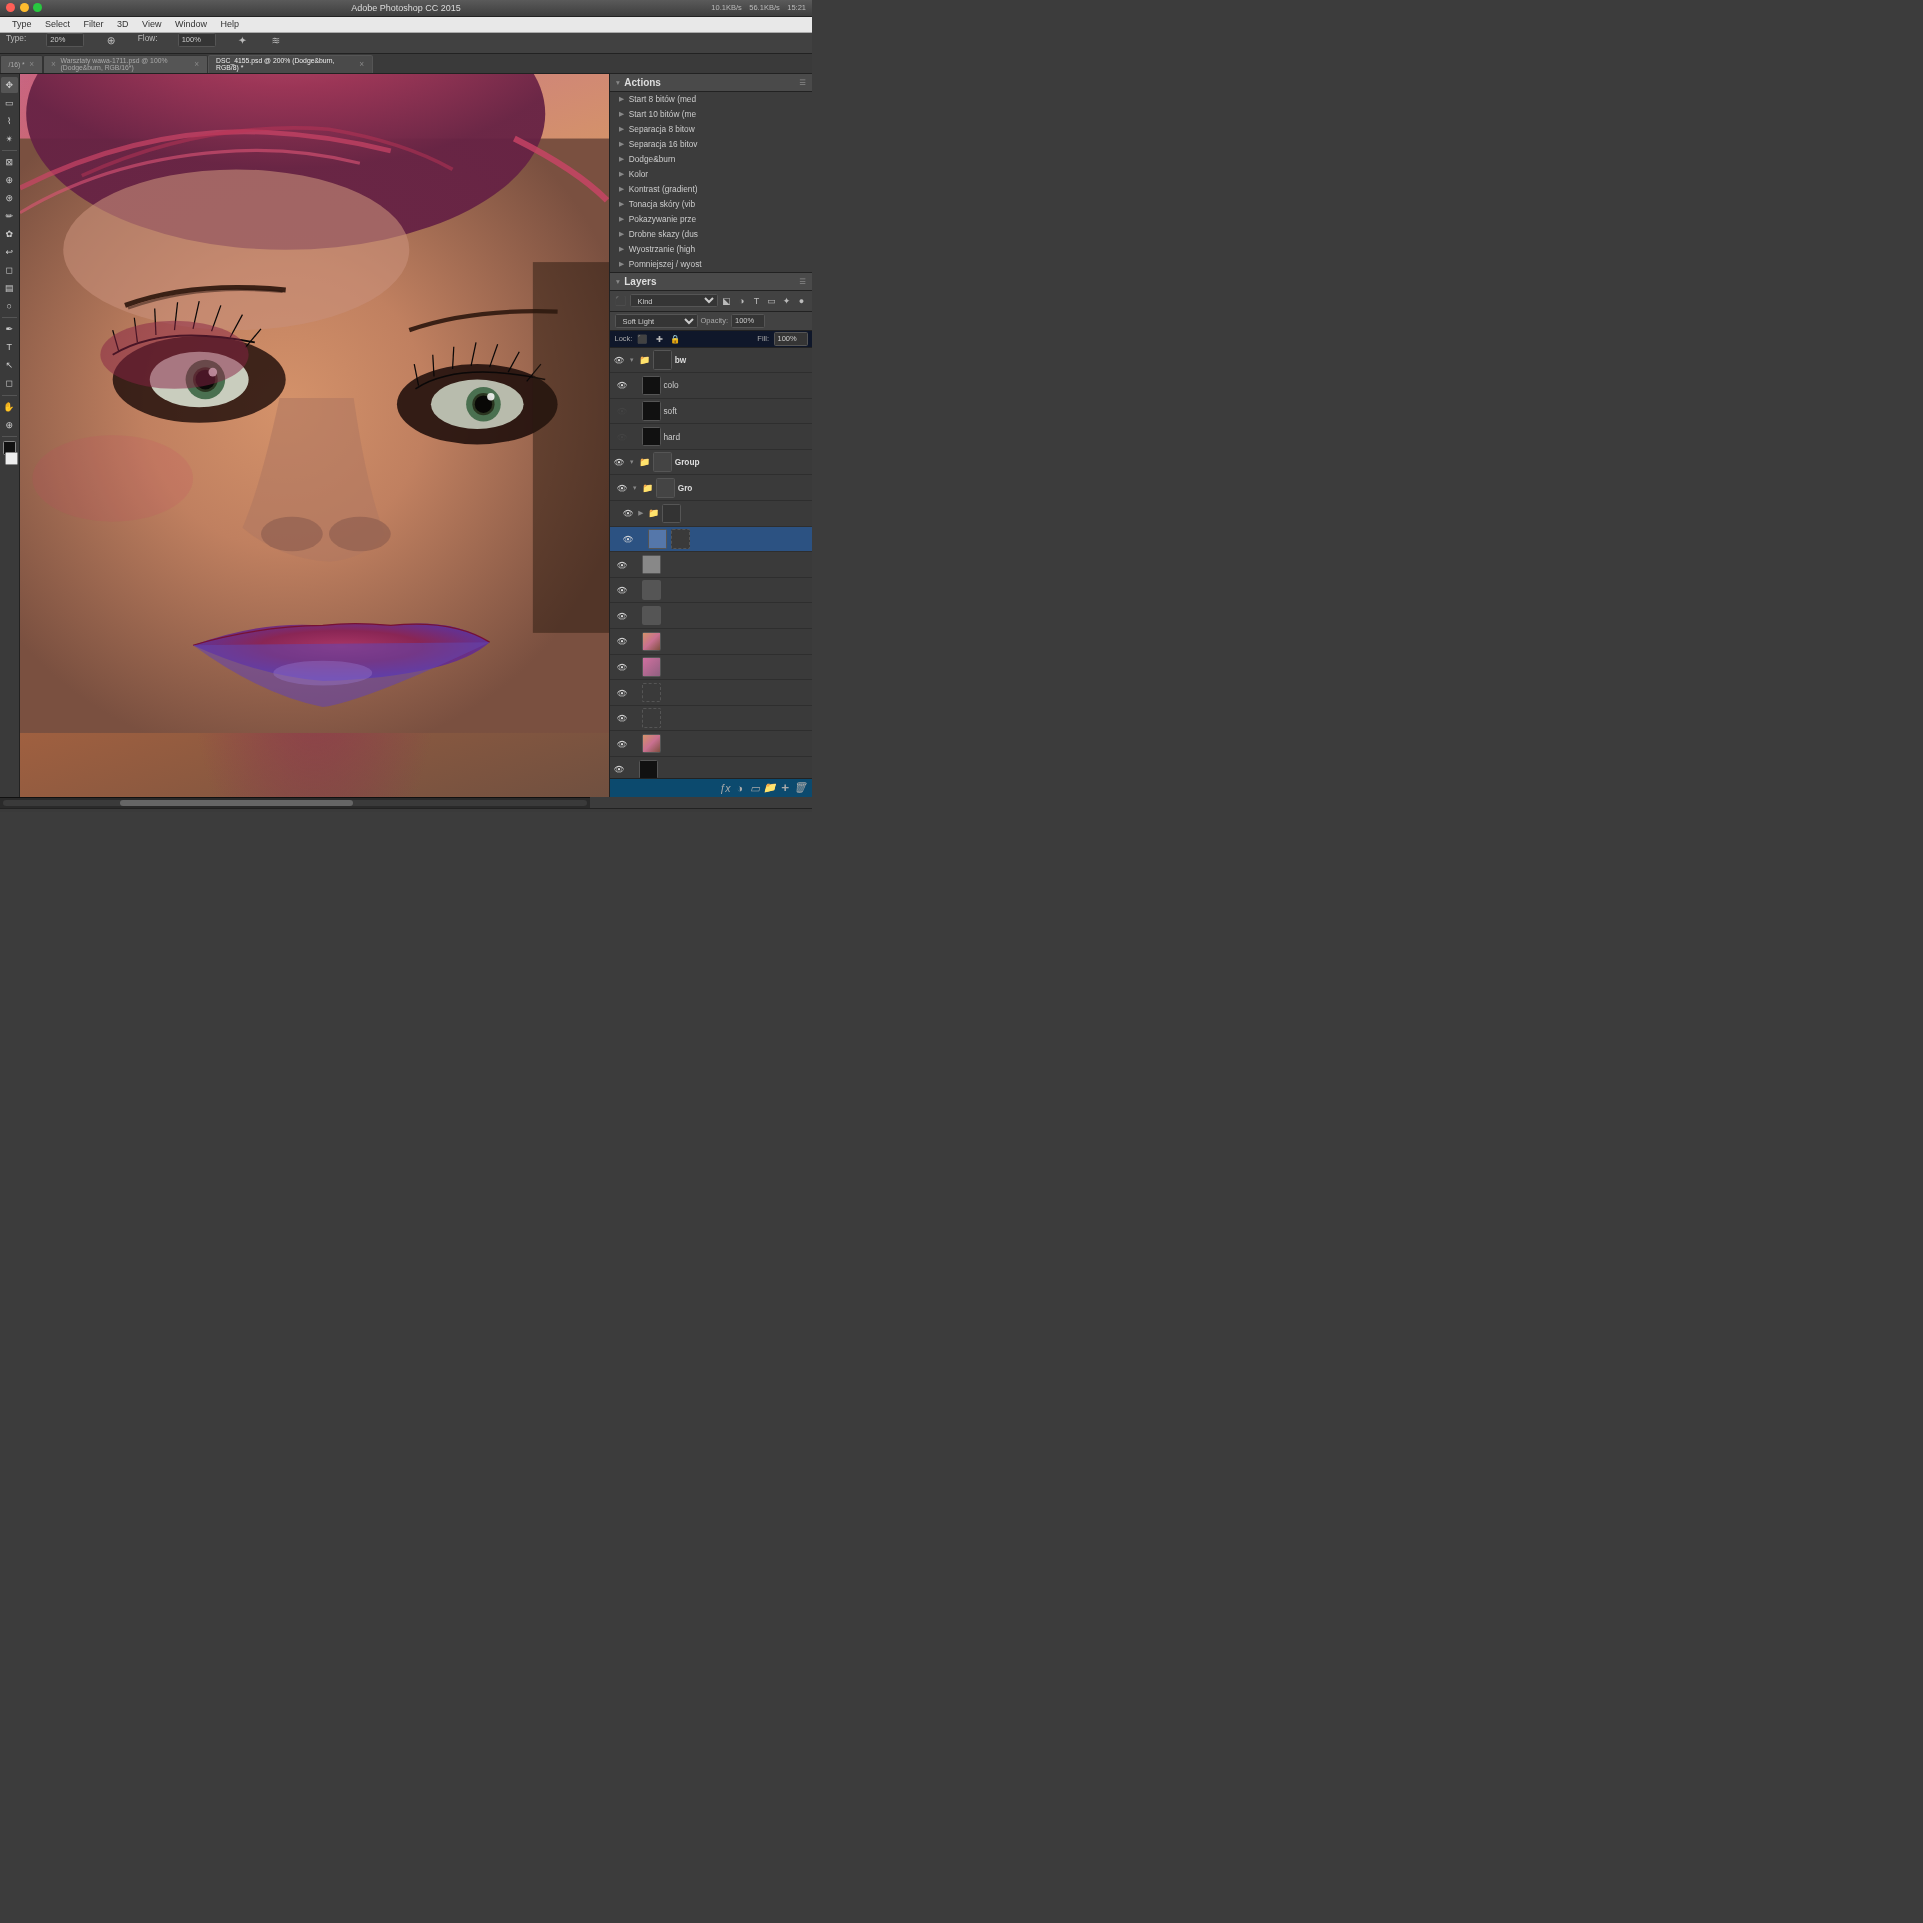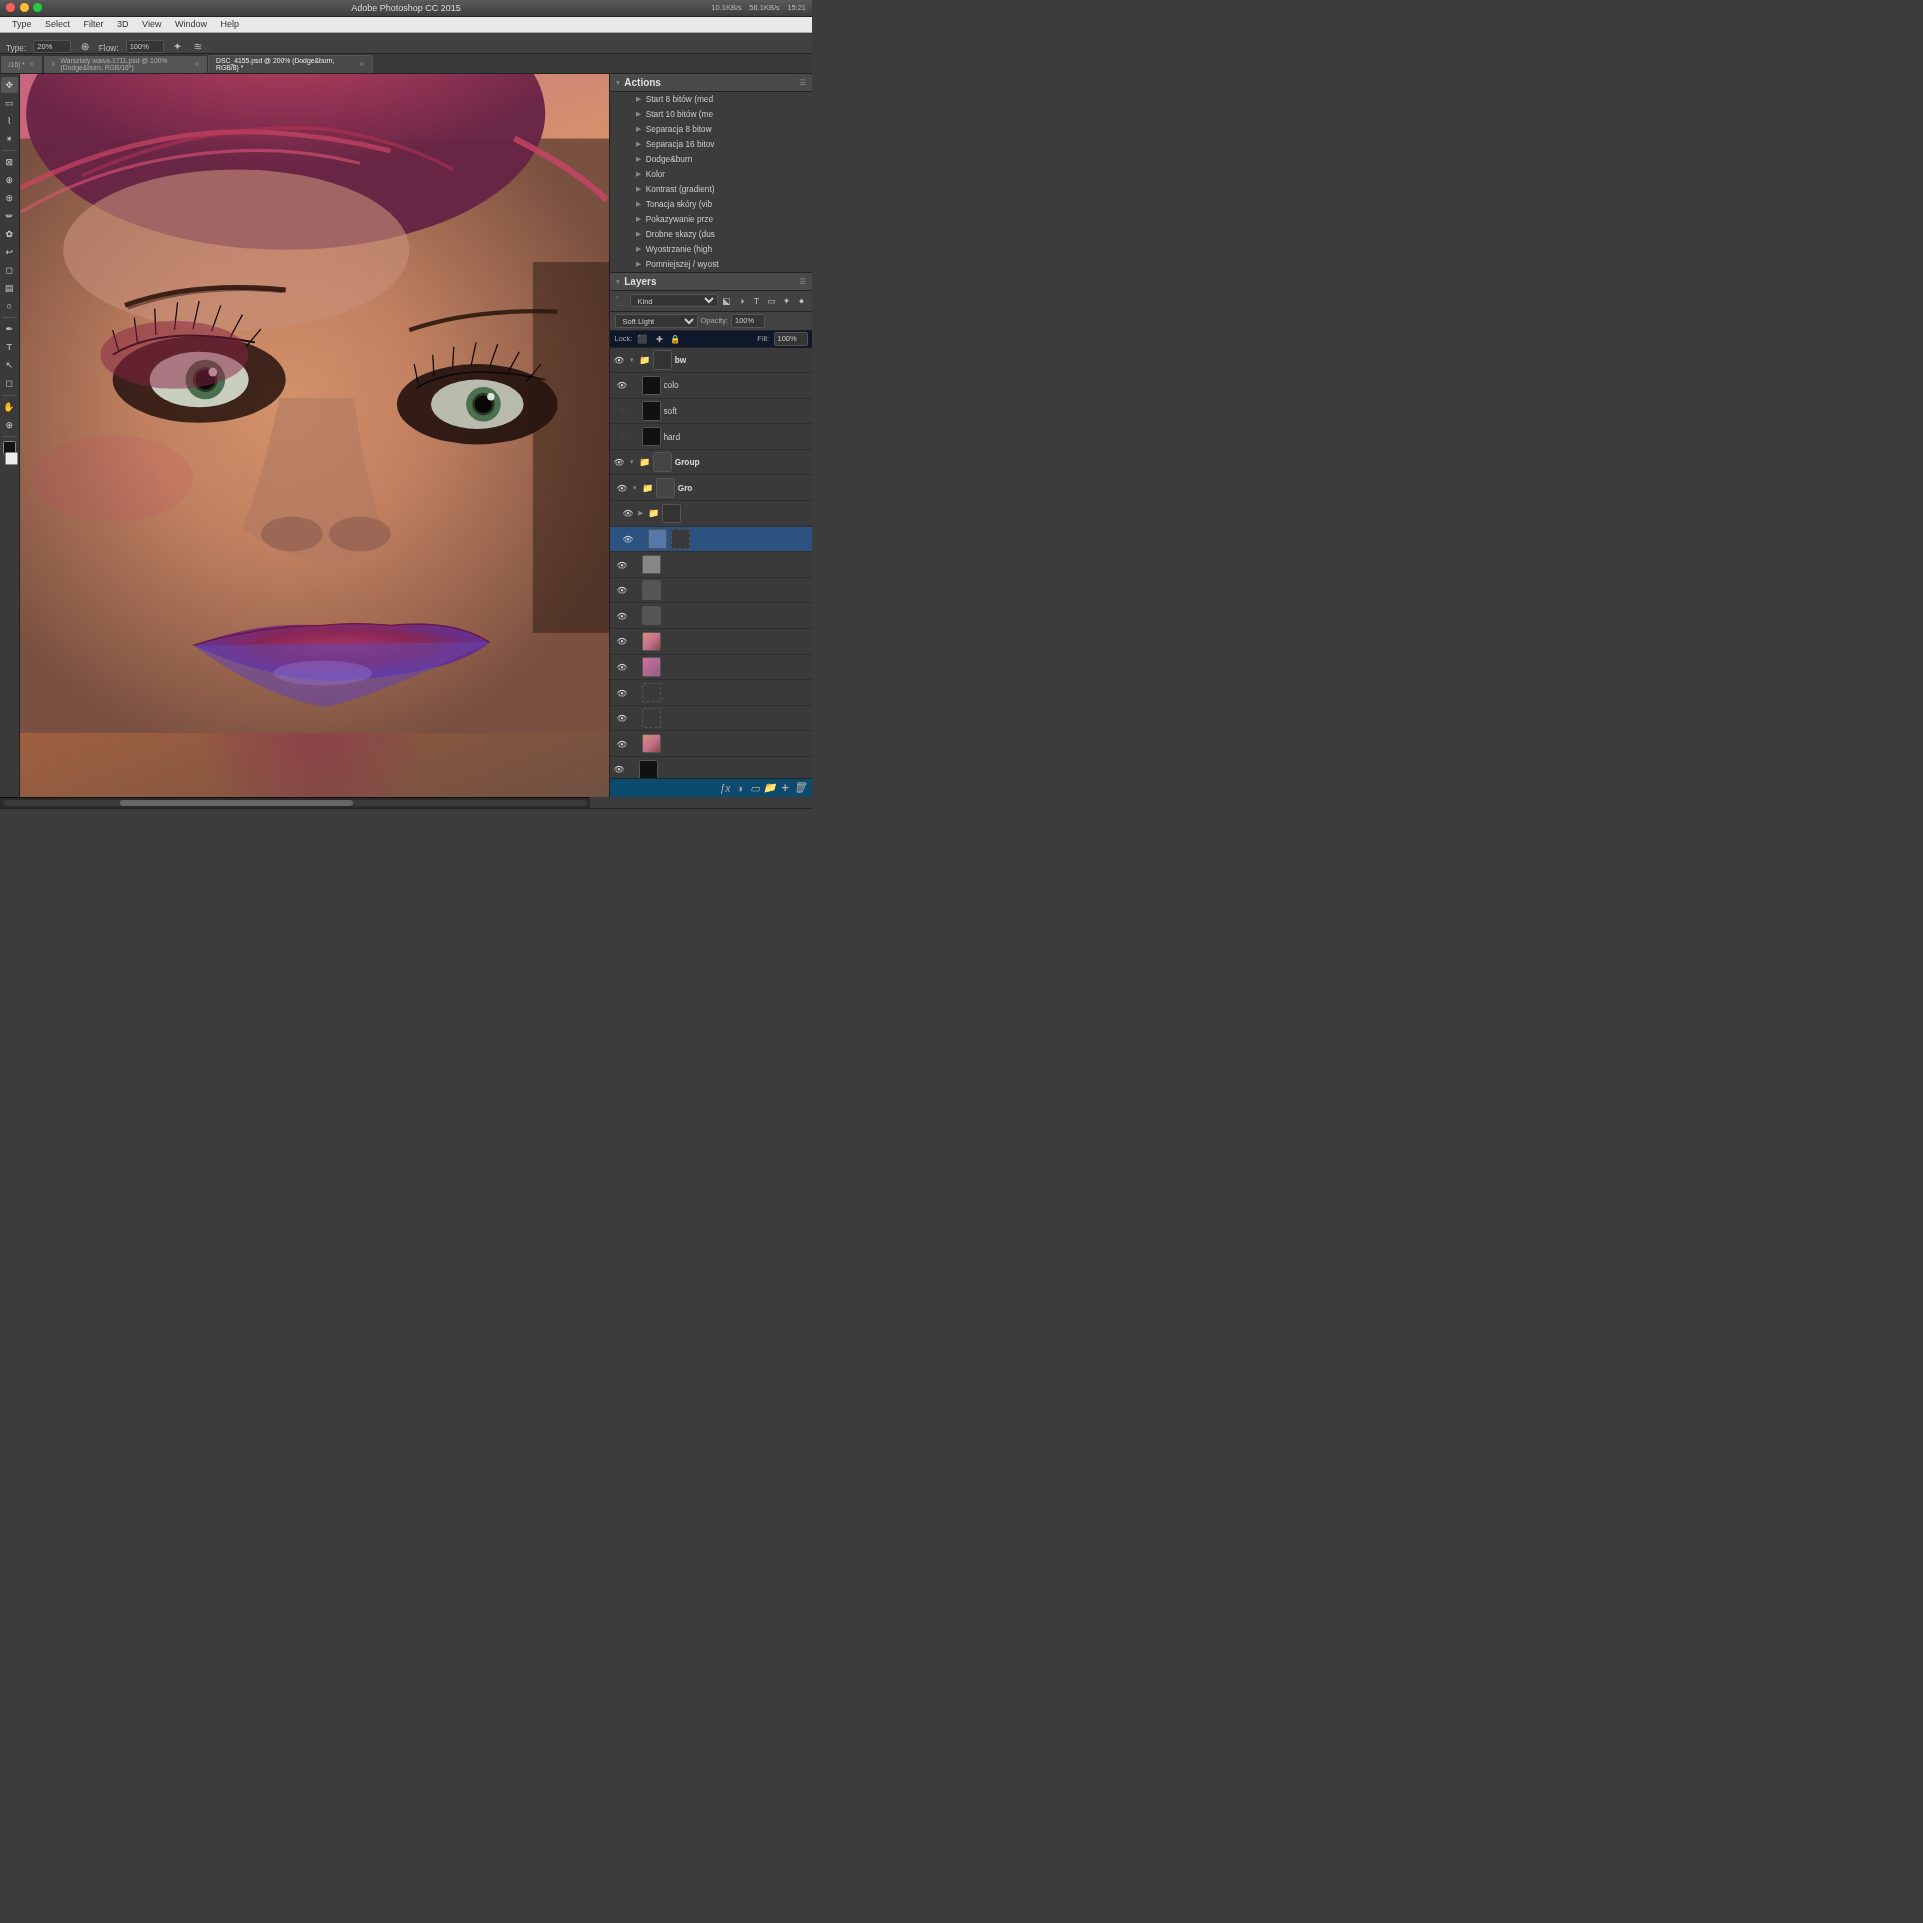--- a/index.html
+++ b/index.html
@@ -71,23 +71,23 @@
       cursor: pointer;
       border-radius: 2.3px;
     }
 
     
     #optionsbar {
       width: 100%;
       height: 21px;
       background: #414141;
       display: flex;
-      align-items: flex-end;
+      align-items: flex-start;
       padding: 0 6px;
-      gap: 7px;
+      gap: 20px;
       border-bottom: 0.8px solid #222;
     }
     .opt-label { color: #bbb; font-size: 8.3px; }
     .opt-input {
       background: #353535;
       border: 0.8px solid #555;
       color: #ccc;
       font-size: 7.5px;
       padding: 0.8px 3px;
       height: 13.5px;
@@ -240,21 +240,20 @@
       border-bottom: 0.8px solid #222;
     }
     .action-item {
       height: 15px;
       display: flex;
       align-items: center;
       padding: 0 9px;
       cursor: pointer;
       font-size: 8.3px;
       color: #ccc;
-      margin-left: 17px;
     }
     .action-arrow {
       color: #888;
       margin-right: 4.5px;
       font-size: 6.8px;
     }
 
     
     #layers-panel {
       flex: 1;

